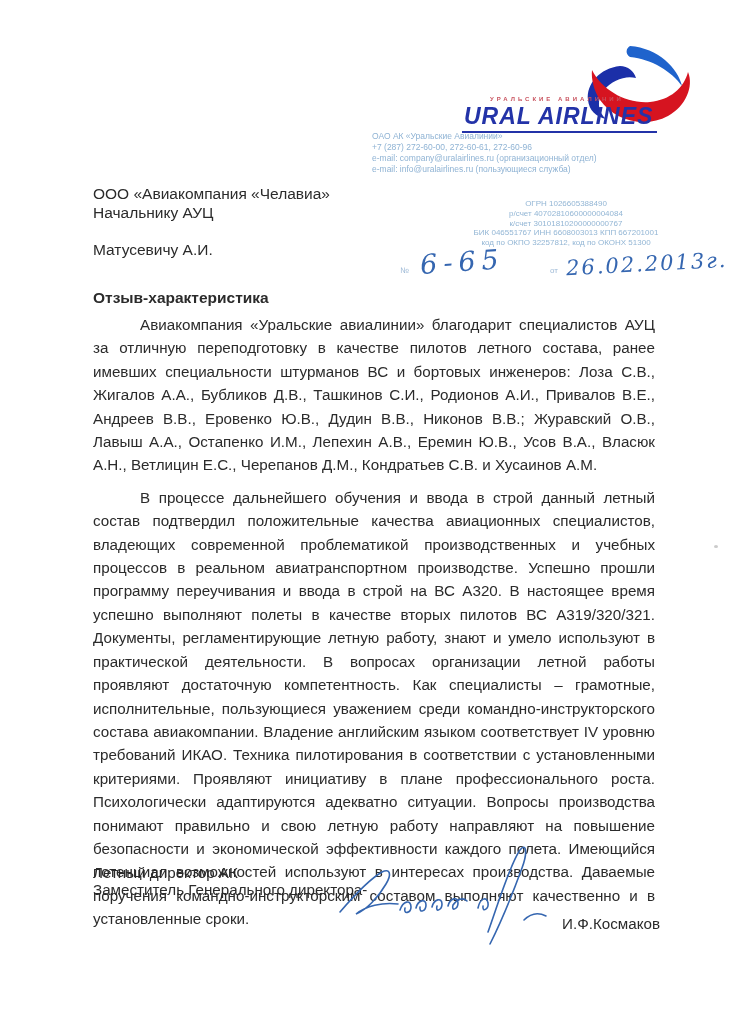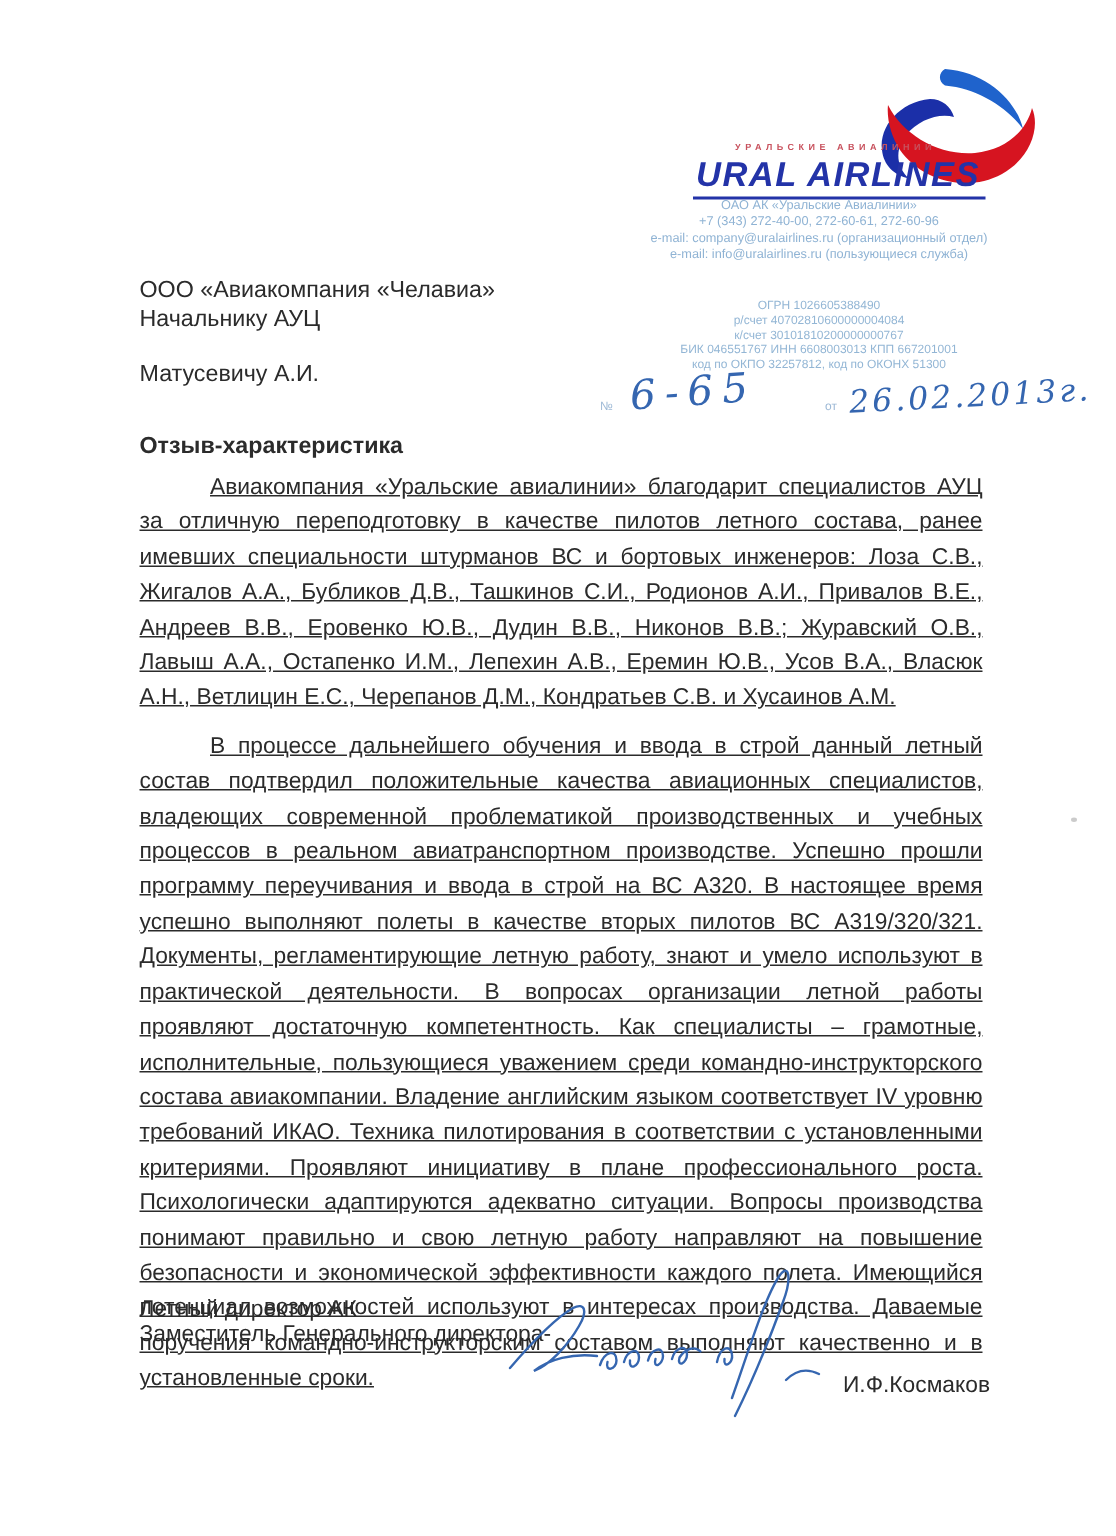--- a/index.html
+++ b/index.html
@@ -17,46 +17,46 @@
   }
   .brand{
     position:absolute;top:103px;left:462px;
     font-size:23px;font-style:italic;font-weight:bold;letter-spacing:1px;
     color:#2333a8;border-bottom:2px solid #2333a8;padding:0 4px 1px 2px;
     filter:blur(.2px);
   }
   
   .contact{
     position:absolute;top:131px;left:372px;width:348px;
-    text-align:center;font-size:8.5px;line-height:11px;color:#8fb3d4;
+    text-align:left;font-size:8.5px;line-height:11px;color:#8fb3d4;
     filter:blur(.4px);
   }
   .requisites{
-    position:absolute;top:199px;left:372px;width:348px;
+    position:absolute;top:199px;left:392px;width:348px;
     text-align:center;font-size:8px;line-height:9.8px;color:#93b6d5;
     filter:blur(.4px);
   }
   
   .refrow{position:absolute;top:250px;left:394px;width:300px;height:40px;}
   .ref-label{position:absolute;font-size:8px;color:#9db9d6;}
   .ref-label.no{left:6px;top:16px;}
   .ref-label.ot{left:156px;top:16px;text-align:center;}
   .handwrite{
     font-family:"DejaVu Serif", serif;font-style:italic;color:#3566b0;
   }
   .ref-number{position:absolute;left:26px;top:-4px;font-size:27px;transform:rotate(-4deg);letter-spacing:6px;}
   .ref-date{position:absolute;left:172px;top:2px;font-size:21px;transform:rotate(-3deg);letter-spacing:2px;}
   
   .addressee{position:absolute;top:184px;left:93px;font-size:15.5px;line-height:19px;}
   .addressee .line3{margin-top:18px;}
   
   .doc-title{position:absolute;top:289px;left:93px;font-size:15.5px;font-weight:bold;}
   .body-text{position:absolute;top:313px;left:93px;width:562px;
     font-size:15.2px;line-height:23.4px;text-align:justify;}
-  .body-text p{margin:0 0 9px 0;text-indent:47px;text-decoration:underline;}
+  .body-text p{margin:0 0 9px 0;text-indent:47px;}
   
   .sig-line1{position:absolute;top:881px;left:93px;font-size:15.2px;}
   .sig-line2{position:absolute;top:864px;left:93px;font-size:15.2px;}
   .sig-svg{position:absolute;top:846px;left:338px;width:222px;height:108px;}
   .sig-name{position:absolute;top:915px;left:562px;font-size:15.2px;}
   .speck{position:absolute;top:545px;left:714px;width:4px;height:3px;background:#a9a9a9;border-radius:50%;opacity:.6;}
 </style>
 </head>
 <body>
 
@@ -68,21 +68,21 @@
 
     <path d="M44,22 C24,24 10,40 12,56 C13,66 20,73 30,75 C22,68 20,56 28,46 C36,36 50,31 60,34 C58,27 52,22 44,22 Z" fill="#1b2fa8"></path>
 
     <path d="M16,26 C26,46 50,60 74,58 C94,56 108,44 112,28 C118,42 110,62 92,72 C68,85 38,76 24,56 C18,47 15,35 16,26 Z" fill="#d61420"></path>
   </svg>
   <div class="brand-small">УРАЛЬСКИЕ АВИАЛИНИИ</div>
   <div class="brand">URAL AIRLINES</div>
 
   <div class="contact">
     <div>ОАО АК «Уральские Авиалинии»</div>
-    <div>+7 (343) 272-40-00, 272-60-61, 272-60-96</div>
+    <div>+7 (287) 272-60-00, 272-60-61, 272-60-96</div>
     <div>e-mail: company@uralairlines.ru (организационный отдел)</div>
     <div>e-mail: info@uralairlines.ru (пользующиеся служба)</div>
   </div>
 
   <div class="requisites">
     <div>ОГРН 1026605388490</div>
     <div>р/счет 40702810600000004084</div>
     <div>к/счет 30101810200000000767</div>
     <div>БИК 046551767 ИНН 6608003013 КПП 667201001</div>
     <div>код по ОКПО 32257812, код по ОКОНХ 51300</div>

